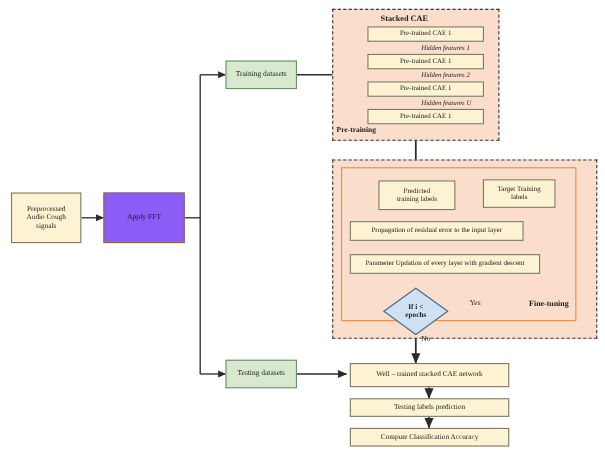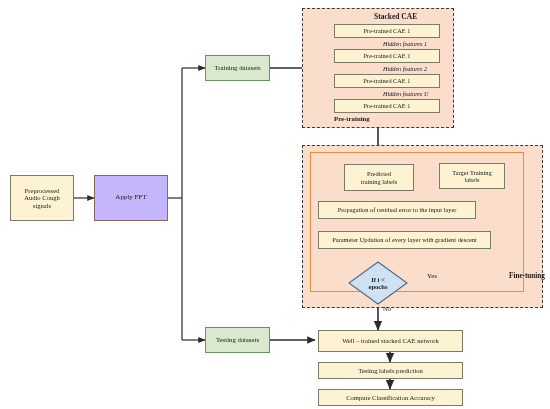--- a/index.html
+++ b/index.html
@@ -18,21 +18,21 @@
     box-sizing:border-box;
     display:flex;align-items:center;justify-content:center;
     text-align:center;
     border:1px solid #6b6b6b;
     color:#1a1a1a;
     line-height:1.12;
     z-index:5;
   }
   .cream{background:#fdf3d3;border-color:#7a7a66;}
   .green{background:#d8e9cf;border-color:#6f8f68;}
-  .salmon{background:#c4b5fd;border-color:#8a6a55;}
+  .salmon{background:#8b5cf6;border-color:#8a6a55;}
 
   .region{
     position:absolute;box-sizing:border-box;z-index:1;
   }
   .region-pre{
     background:#fbddcb;
     border:1.5px dashed #3a3a3a;
   }
   .region-fine-outer{
     background:#fbddcb;
@@ -42,21 +42,20 @@
     background:transparent;
     border:1.5px solid #f08a3c;
     z-index:2;
   }
   .rlabel{
     position:absolute;
     font-weight:bold;
     color:#1a1a1a;
     z-index:6;
     white-space:nowrap;
-    margin-left:28px;
   }
   .edge-label{
     position:absolute;
     color:#1a1a1a;
     z-index:6;
     white-space:nowrap;
     background:transparent;
   }
   .diamond{
     position:absolute;

